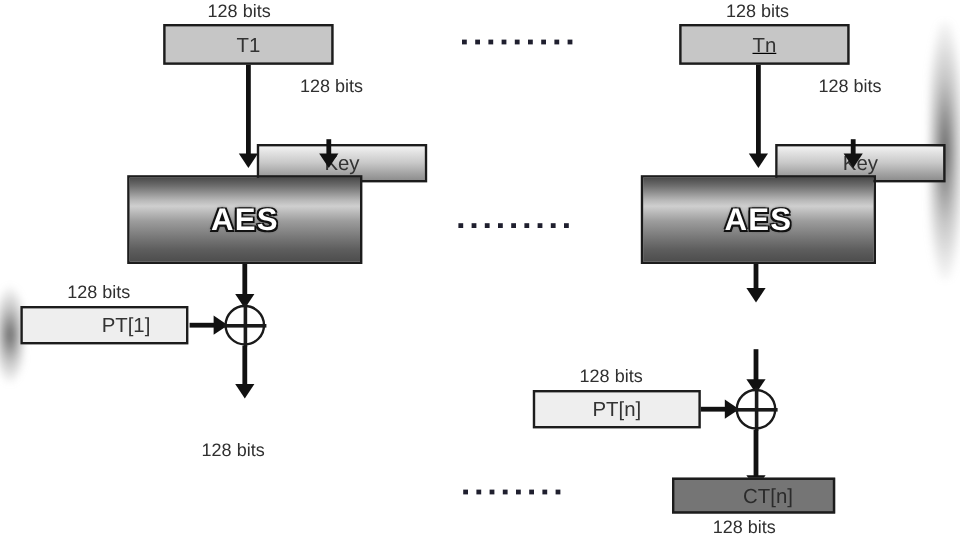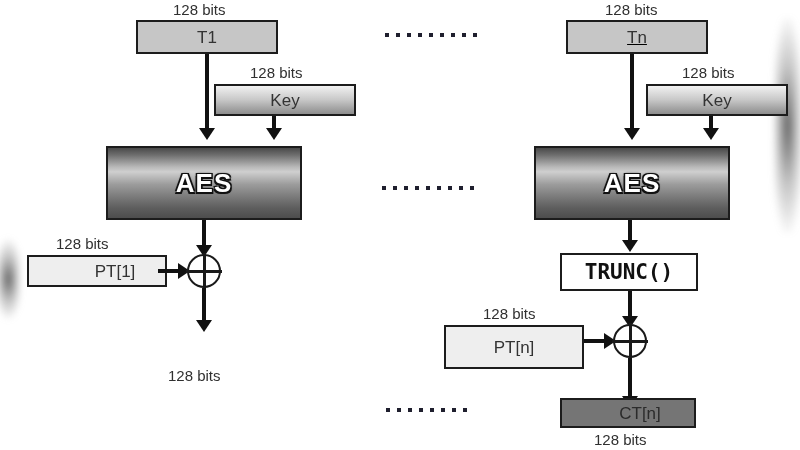--- a/index.html
+++ b/index.html
@@ -41,20 +41,21 @@
   .box.counter .box-label { color: #333; }
 
   
   .box.key {
     background: linear-gradient(to bottom,
         #f2f2f2 0%,
         #e2e2e2 18%,
         #c9c9c9 48%,
         #a6a6a6 78%,
         #8e8e8e 100%);
+    margin-top: 36px;
   }
   .box.key .box-label { color: #333; }
 
   
   .box.aes {
     background: linear-gradient(to bottom,
         #4a4a4a 0%,
         #6e6e6e 10%,
         #b8b8b8 27%,
         #cfcfcf 34%,
@@ -237,21 +238,21 @@
 
   <div class="box aes" style="left:106px; top:146px; width:196px; height:74px;">
     <span class="aes-text">AES</span>
   </div>
 
   <div class="vline" style="left:202px; top:220px; height:28px;"></div>
   <div class="arrow-down" style="left:196px; top:245px;"></div>
 
   <div class="caption" style="left:56px; top:236px;">128 bits</div>
 
-  <div class="box plain" style="left:27px; top:255px; width:140px; height:32px;padding-left:36px;">
+  <div class="box plain" style="left:17px; top:255px; width:140px; height:32px;padding-left:36px;">
     <span class="box-label">PT[1]</span>
   </div>
 
   <div class="hline" style="left:158px; top:269px; width:22px;"></div>
   <div class="arrow-right" style="left:178px; top:263px;"></div>
 
   <div class="xor" style="left:187px; top:254px;"></div>
 
   <div class="vline" style="left:202px; top:288px; height:34px;"></div>
   <div class="arrow-down" style="left:196px; top:320px;"></div>
@@ -277,30 +278,27 @@
   <div class="vline" style="left:709px; top:116px; height:14px;"></div>
   <div class="arrow-down" style="left:703px; top:128px;"></div>
 
   <div class="box aes" style="left:534px; top:146px; width:196px; height:74px;">
     <span class="aes-text">AES</span>
   </div>
 
   <div class="vline" style="left:628px; top:220px; height:24px;"></div>
   <div class="arrow-down" style="left:622px; top:240px;"></div>
 
-  <div class="box trunc" style="left:560px; top:253px; width:138px; height:38px;">
-    <span class="trunc-text">TRUNC()</span>
-  </div>
 
   <div class="vline" style="left:628px; top:291px; height:28px;"></div>
   <div class="arrow-down" style="left:622px; top:316px;"></div>
 
   <div class="caption" style="left:483px; top:306px;">128 bits</div>
 
-  <div class="box plain" style="left:444px; top:325px; width:140px; height:44px;">
+  <div class="box plain" style="left:444px; top:325px; width:140px; height:32px;">
     <span class="box-label">PT[n]</span>
   </div>
 
   <div class="hline" style="left:584px; top:339px; width:22px;"></div>
   <div class="arrow-right" style="left:604px; top:333px;"></div>
 
   <div class="xor" style="left:613px; top:324px;"></div>
 
   <div class="vline" style="left:628px; top:358px; height:40px;"></div>
   <div class="arrow-down" style="left:622px; top:396px;"></div>

